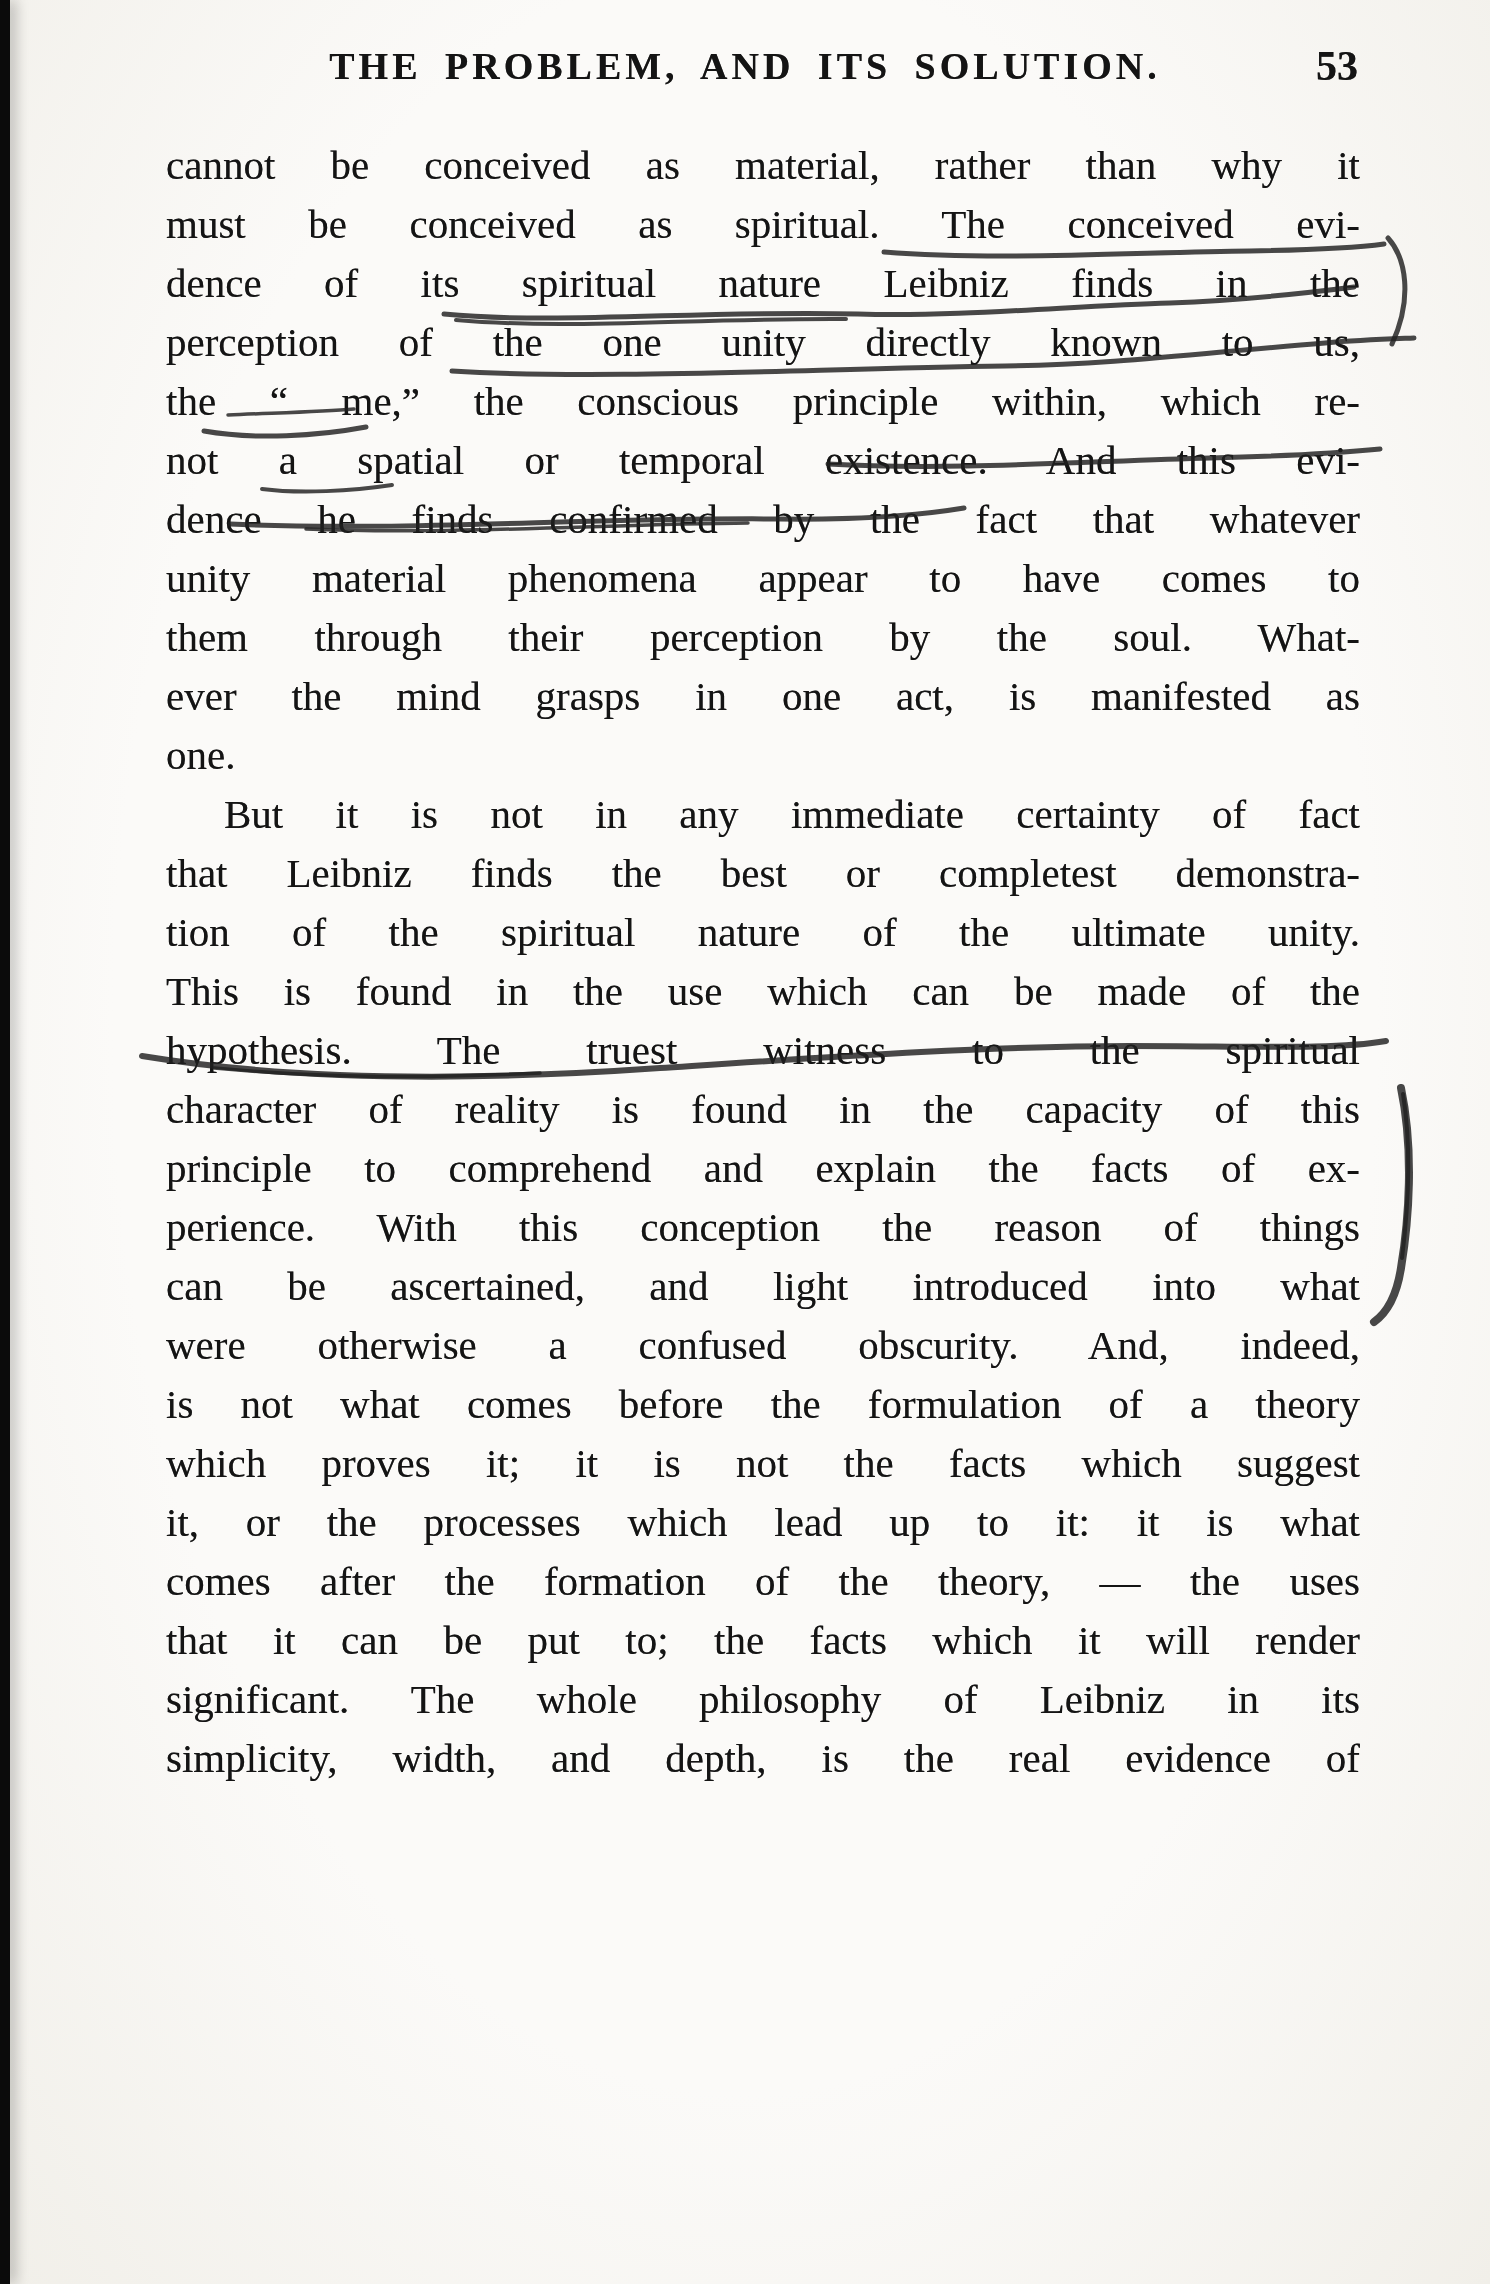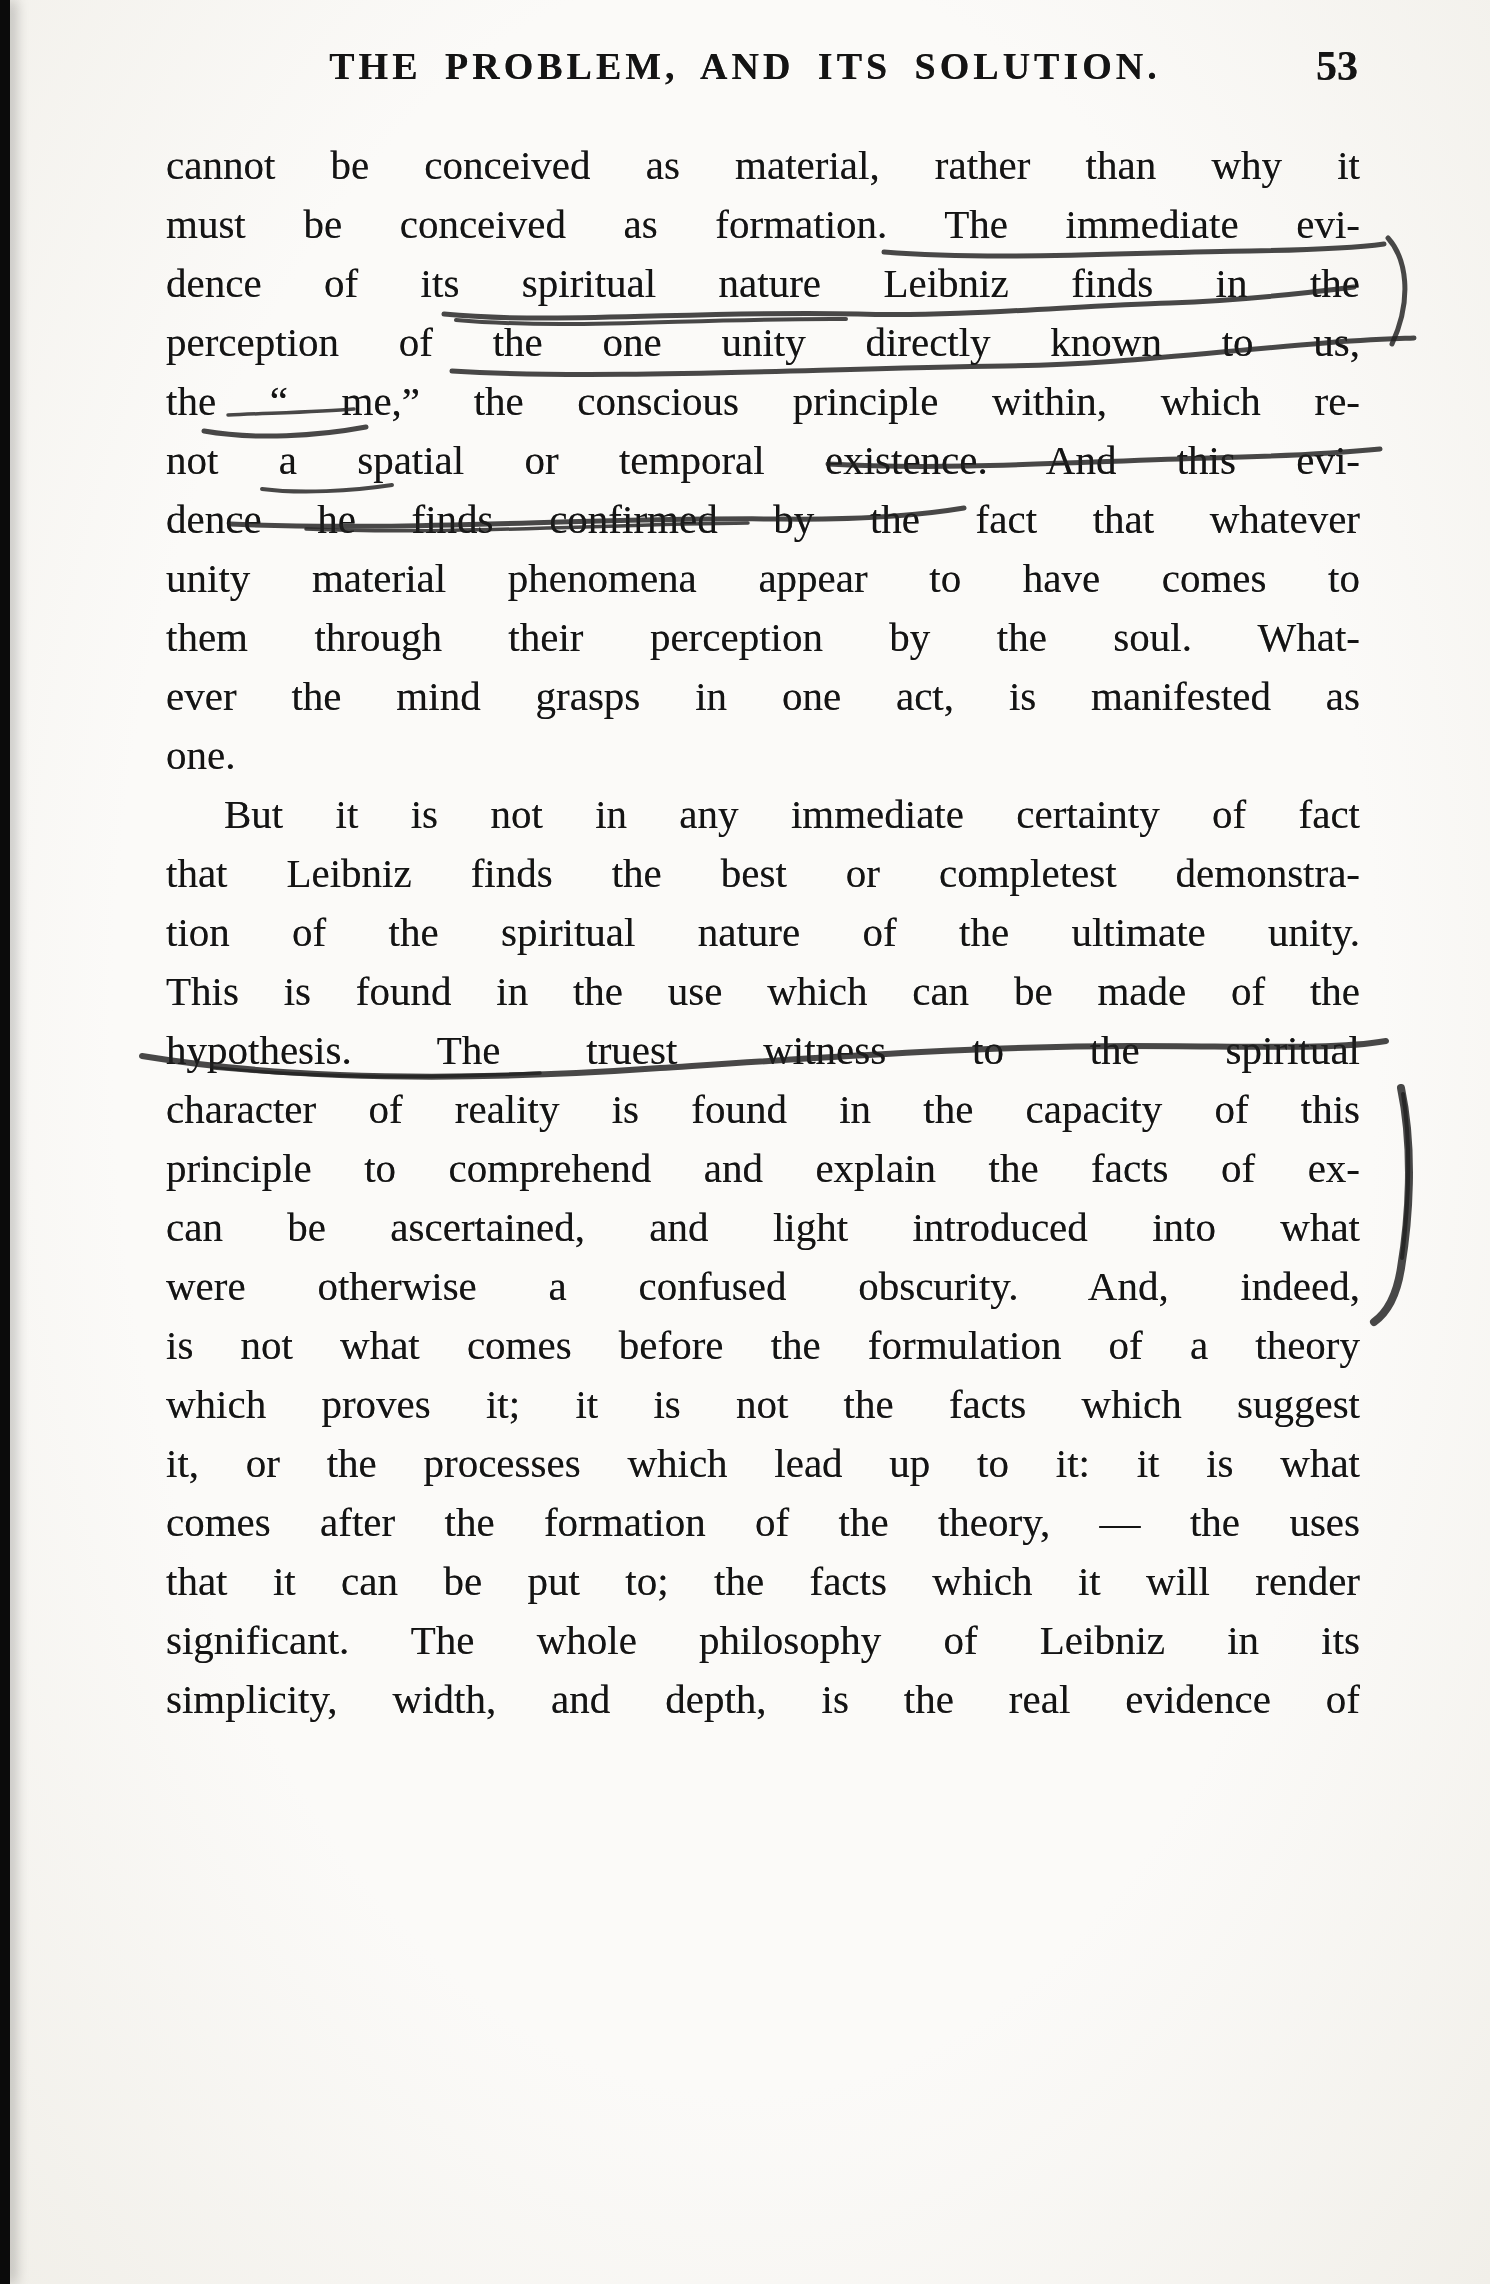--- a/index.html
+++ b/index.html
@@ -61,39 +61,40 @@
   <div class="scan-edge"></div>
 
   <header class="running-head">
     <span class="head-title">THE PROBLEM, AND ITS SOLUTION.</span>
     <span class="page-num">53</span>
   </header>
 
   <main class="text-block">
     <div>
       <div class="line">cannot be conceived as material, rather than why it</div>
-      <div class="line">must be conceived as formation. The immediate evi-</div>
+      <div class="line">must be conceived as spiritual. The conceived evi-</div>
       <div class="line">dence of its spiritual nature Leibniz finds in the</div>
       <div class="line">perception of the one unity directly known to us,</div>
       <div class="line">the “ me,” the conscious principle within, which re-</div>
       <div class="line">not a spatial or temporal existence. And this evi-</div>
       <div class="line">dence he finds confirmed by the fact that whatever</div>
       <div class="line">unity material phenomena appear to have comes to</div>
       <div class="line">them through their perception by the soul. What-</div>
       <div class="line">ever the mind grasps in one act, is manifested as</div>
       <div class="line short">one.</div>
     </div>
     <div>
       <div class="line indent">But it is not in any immediate certainty of fact</div>
       <div class="line">that Leibniz finds the best or completest demonstra-</div>
       <div class="line">tion of the spiritual nature of the ultimate unity.</div>
       <div class="line">This is found in the use which can be made of the</div>
       <div class="line">hypothesis. The truest witness to the spiritual</div>
       <div class="line">character of reality is found in the capacity of this</div>
       <div class="line">principle to comprehend and explain the facts of ex-</div>
+      <div class="line">perience. With this conception the reason of things</div>
       <div class="line">can be ascertained, and light introduced into what</div>
       <div class="line">were otherwise a confused obscurity. And, indeed,</div>
       <div class="line">is not what comes before the formulation of a theory</div>
       <div class="line">which proves it; it is not the facts which suggest</div>
       <div class="line">it, or the processes which lead up to it: it is what</div>
       <div class="line">comes after the formation of the theory, — the uses</div>
       <div class="line">that it can be put to; the facts which it will render</div>
       <div class="line">significant. The whole philosophy of Leibniz in its</div>
       <div class="line">simplicity, width, and depth, is the real evidence of</div>
     </div>

